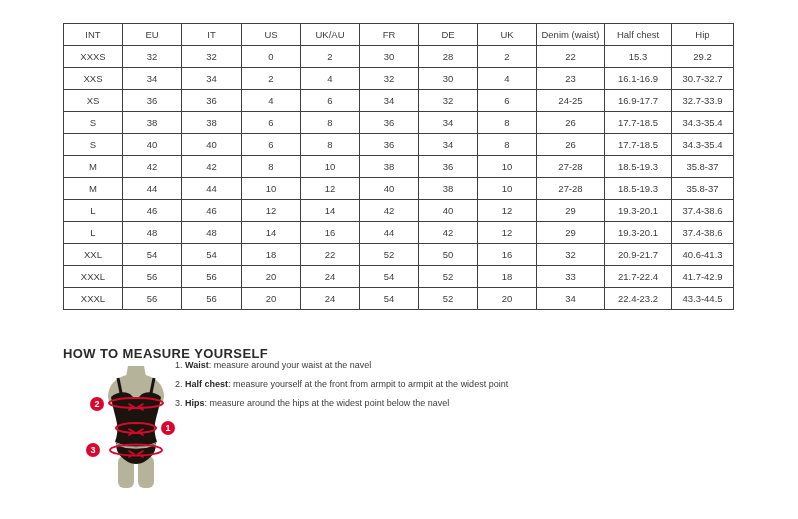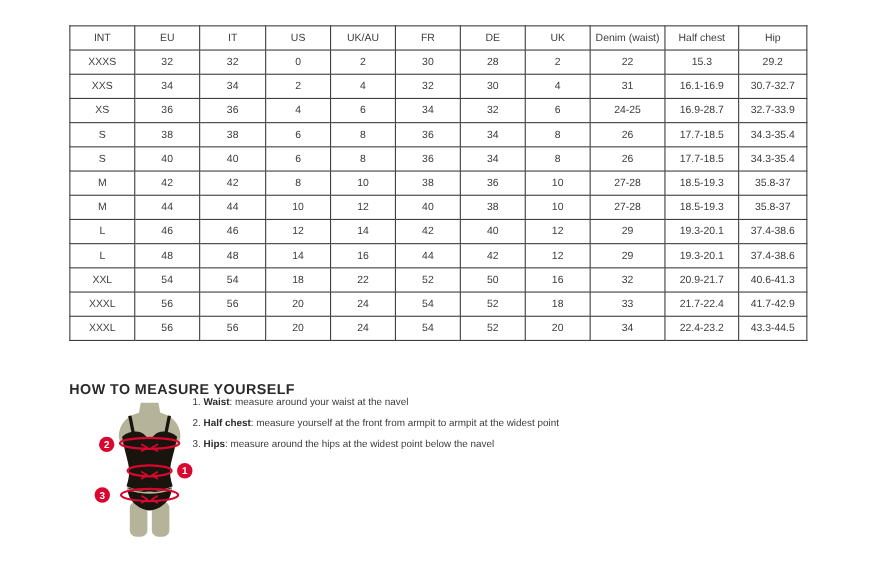--- a/index.html
+++ b/index.html
@@ -82,35 +82,35 @@
       </tr>
       <tr>
         <td>XXS</td>
         <td>34</td>
         <td>34</td>
         <td>2</td>
         <td>4</td>
         <td>32</td>
         <td>30</td>
         <td>4</td>
-        <td>31</td>
+        <td>23</td>
         <td>16.1-16.9</td>
         <td>30.7-32.7</td>
       </tr>
       <tr>
         <td>XS</td>
         <td>36</td>
         <td>36</td>
         <td>4</td>
         <td>6</td>
         <td>34</td>
         <td>32</td>
         <td>6</td>
         <td>24-25</td>
-        <td>16.9-28.7</td>
+        <td>16.9-17.7</td>
         <td>32.7-33.9</td>
       </tr>
       <tr>
         <td>S</td>
         <td>38</td>
         <td>38</td>
         <td>6</td>
         <td>8</td>
         <td>36</td>
         <td>34</td>

